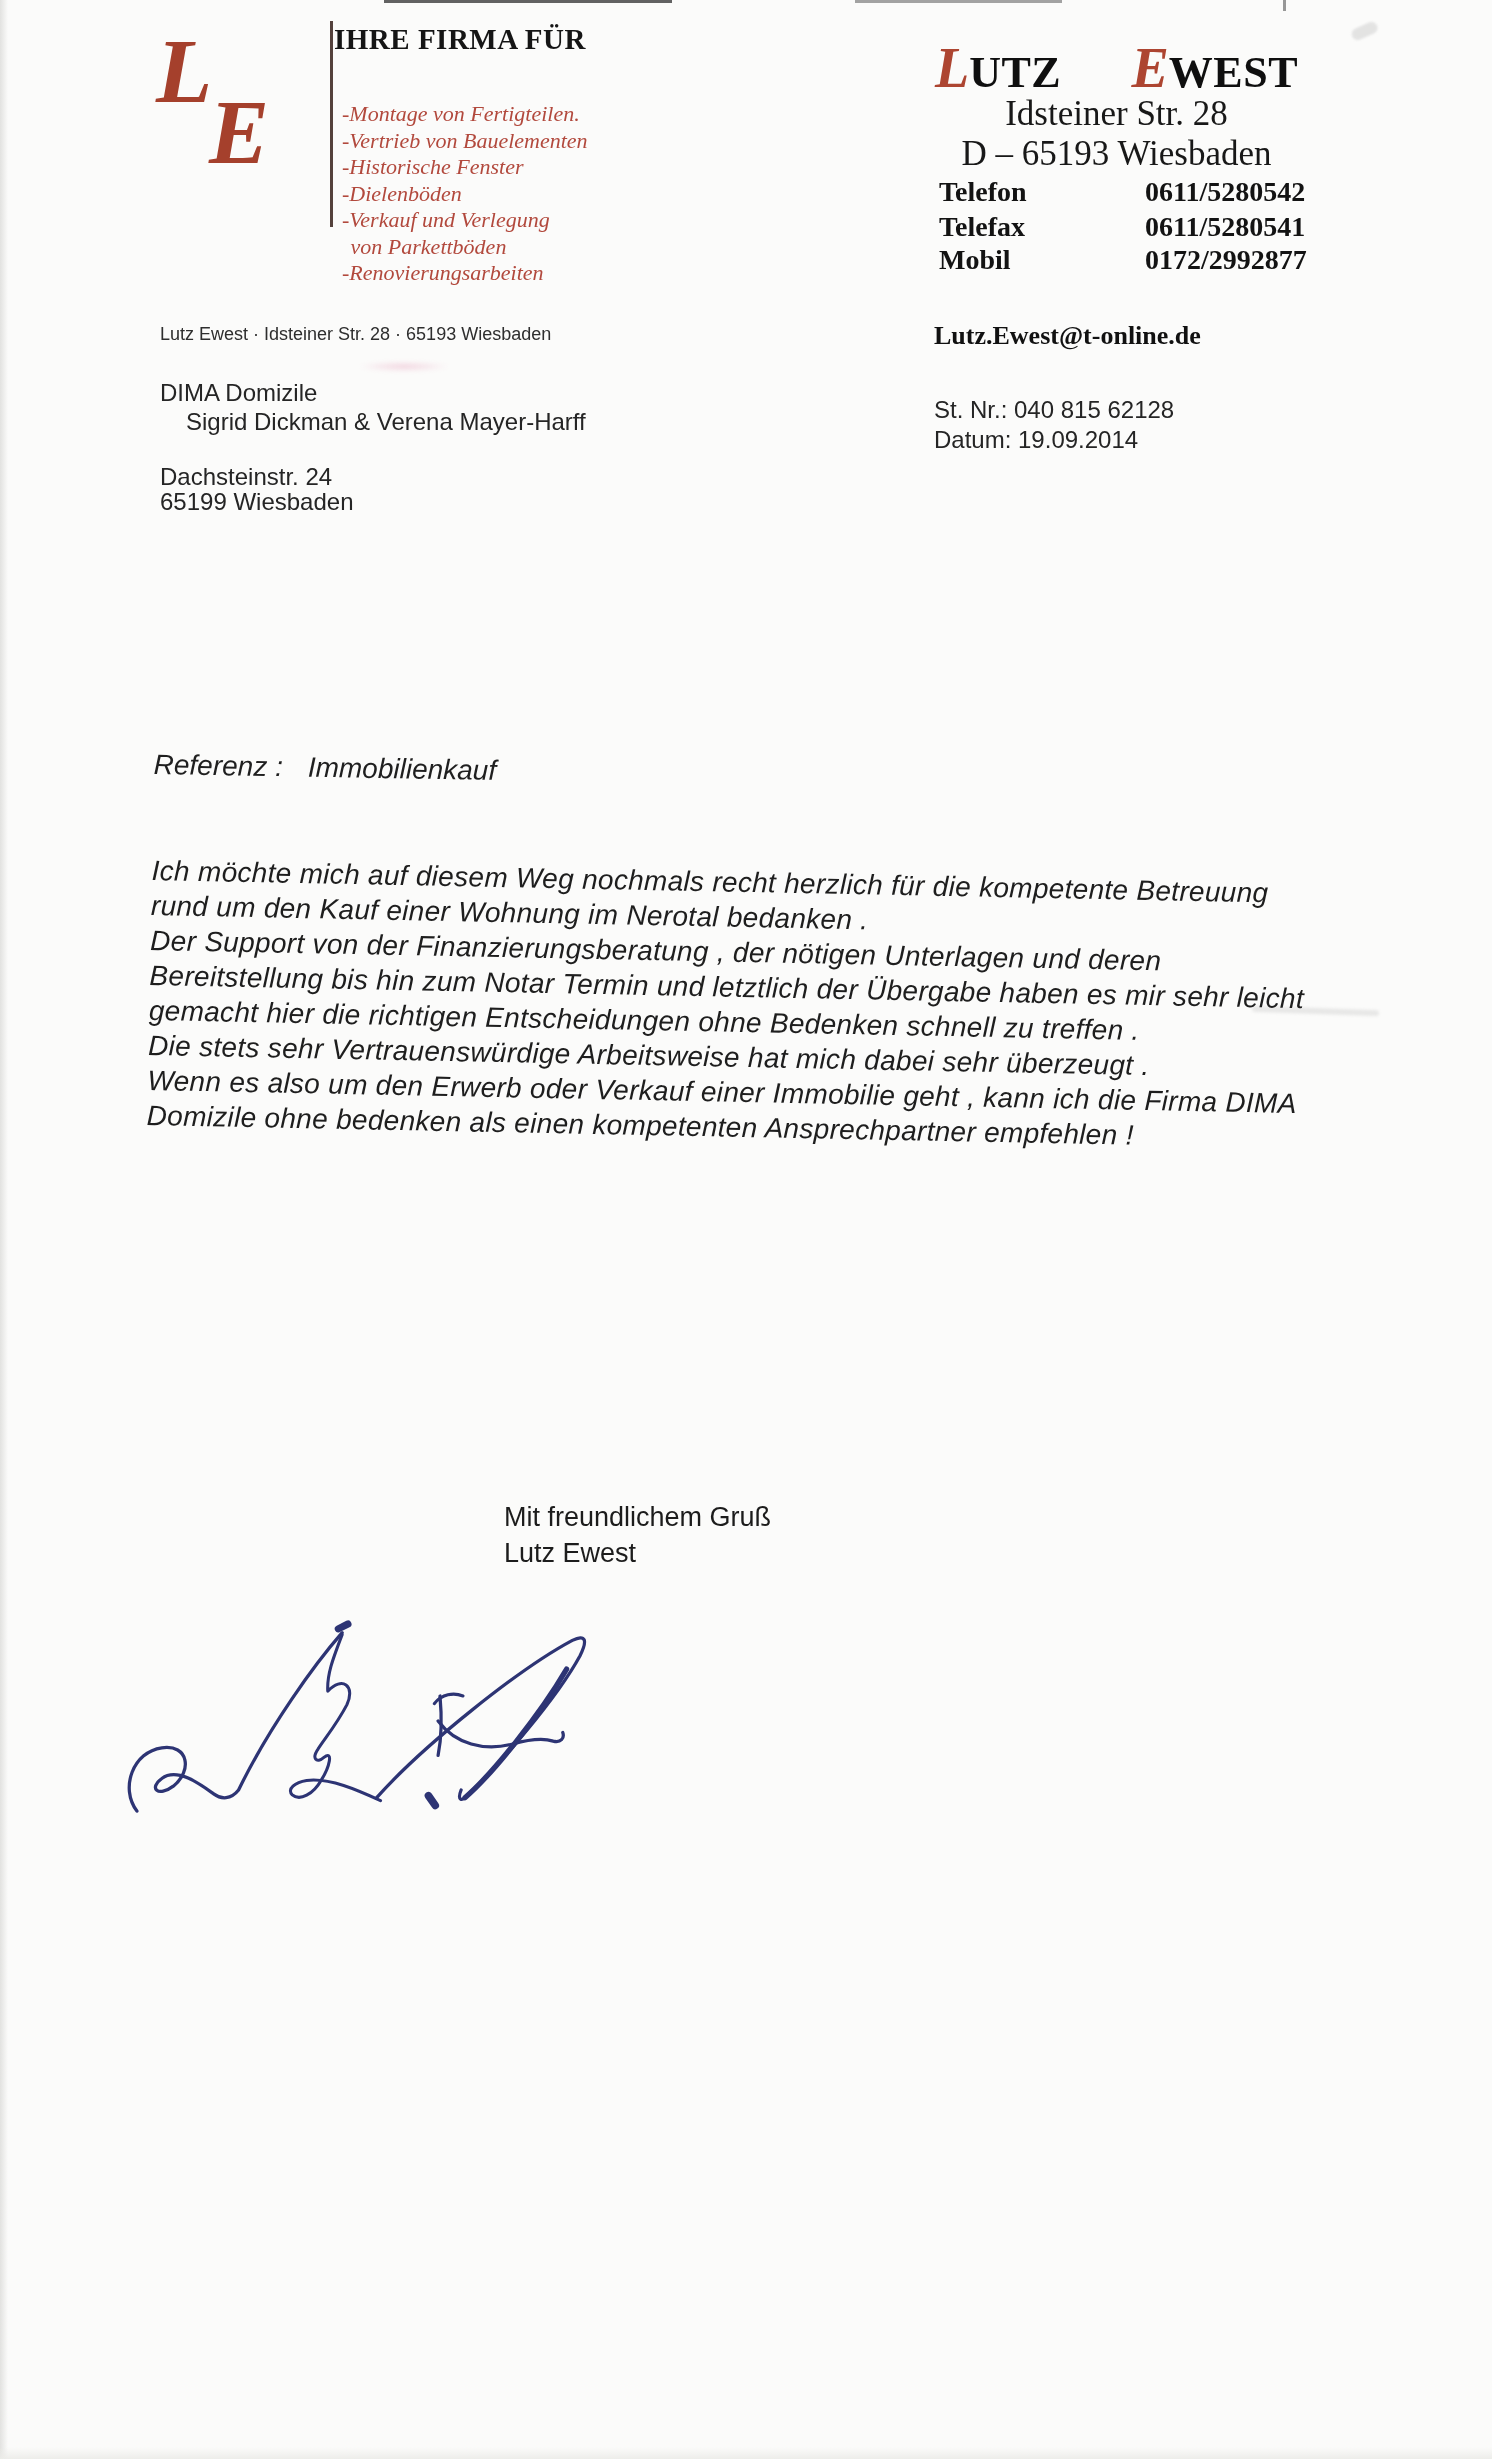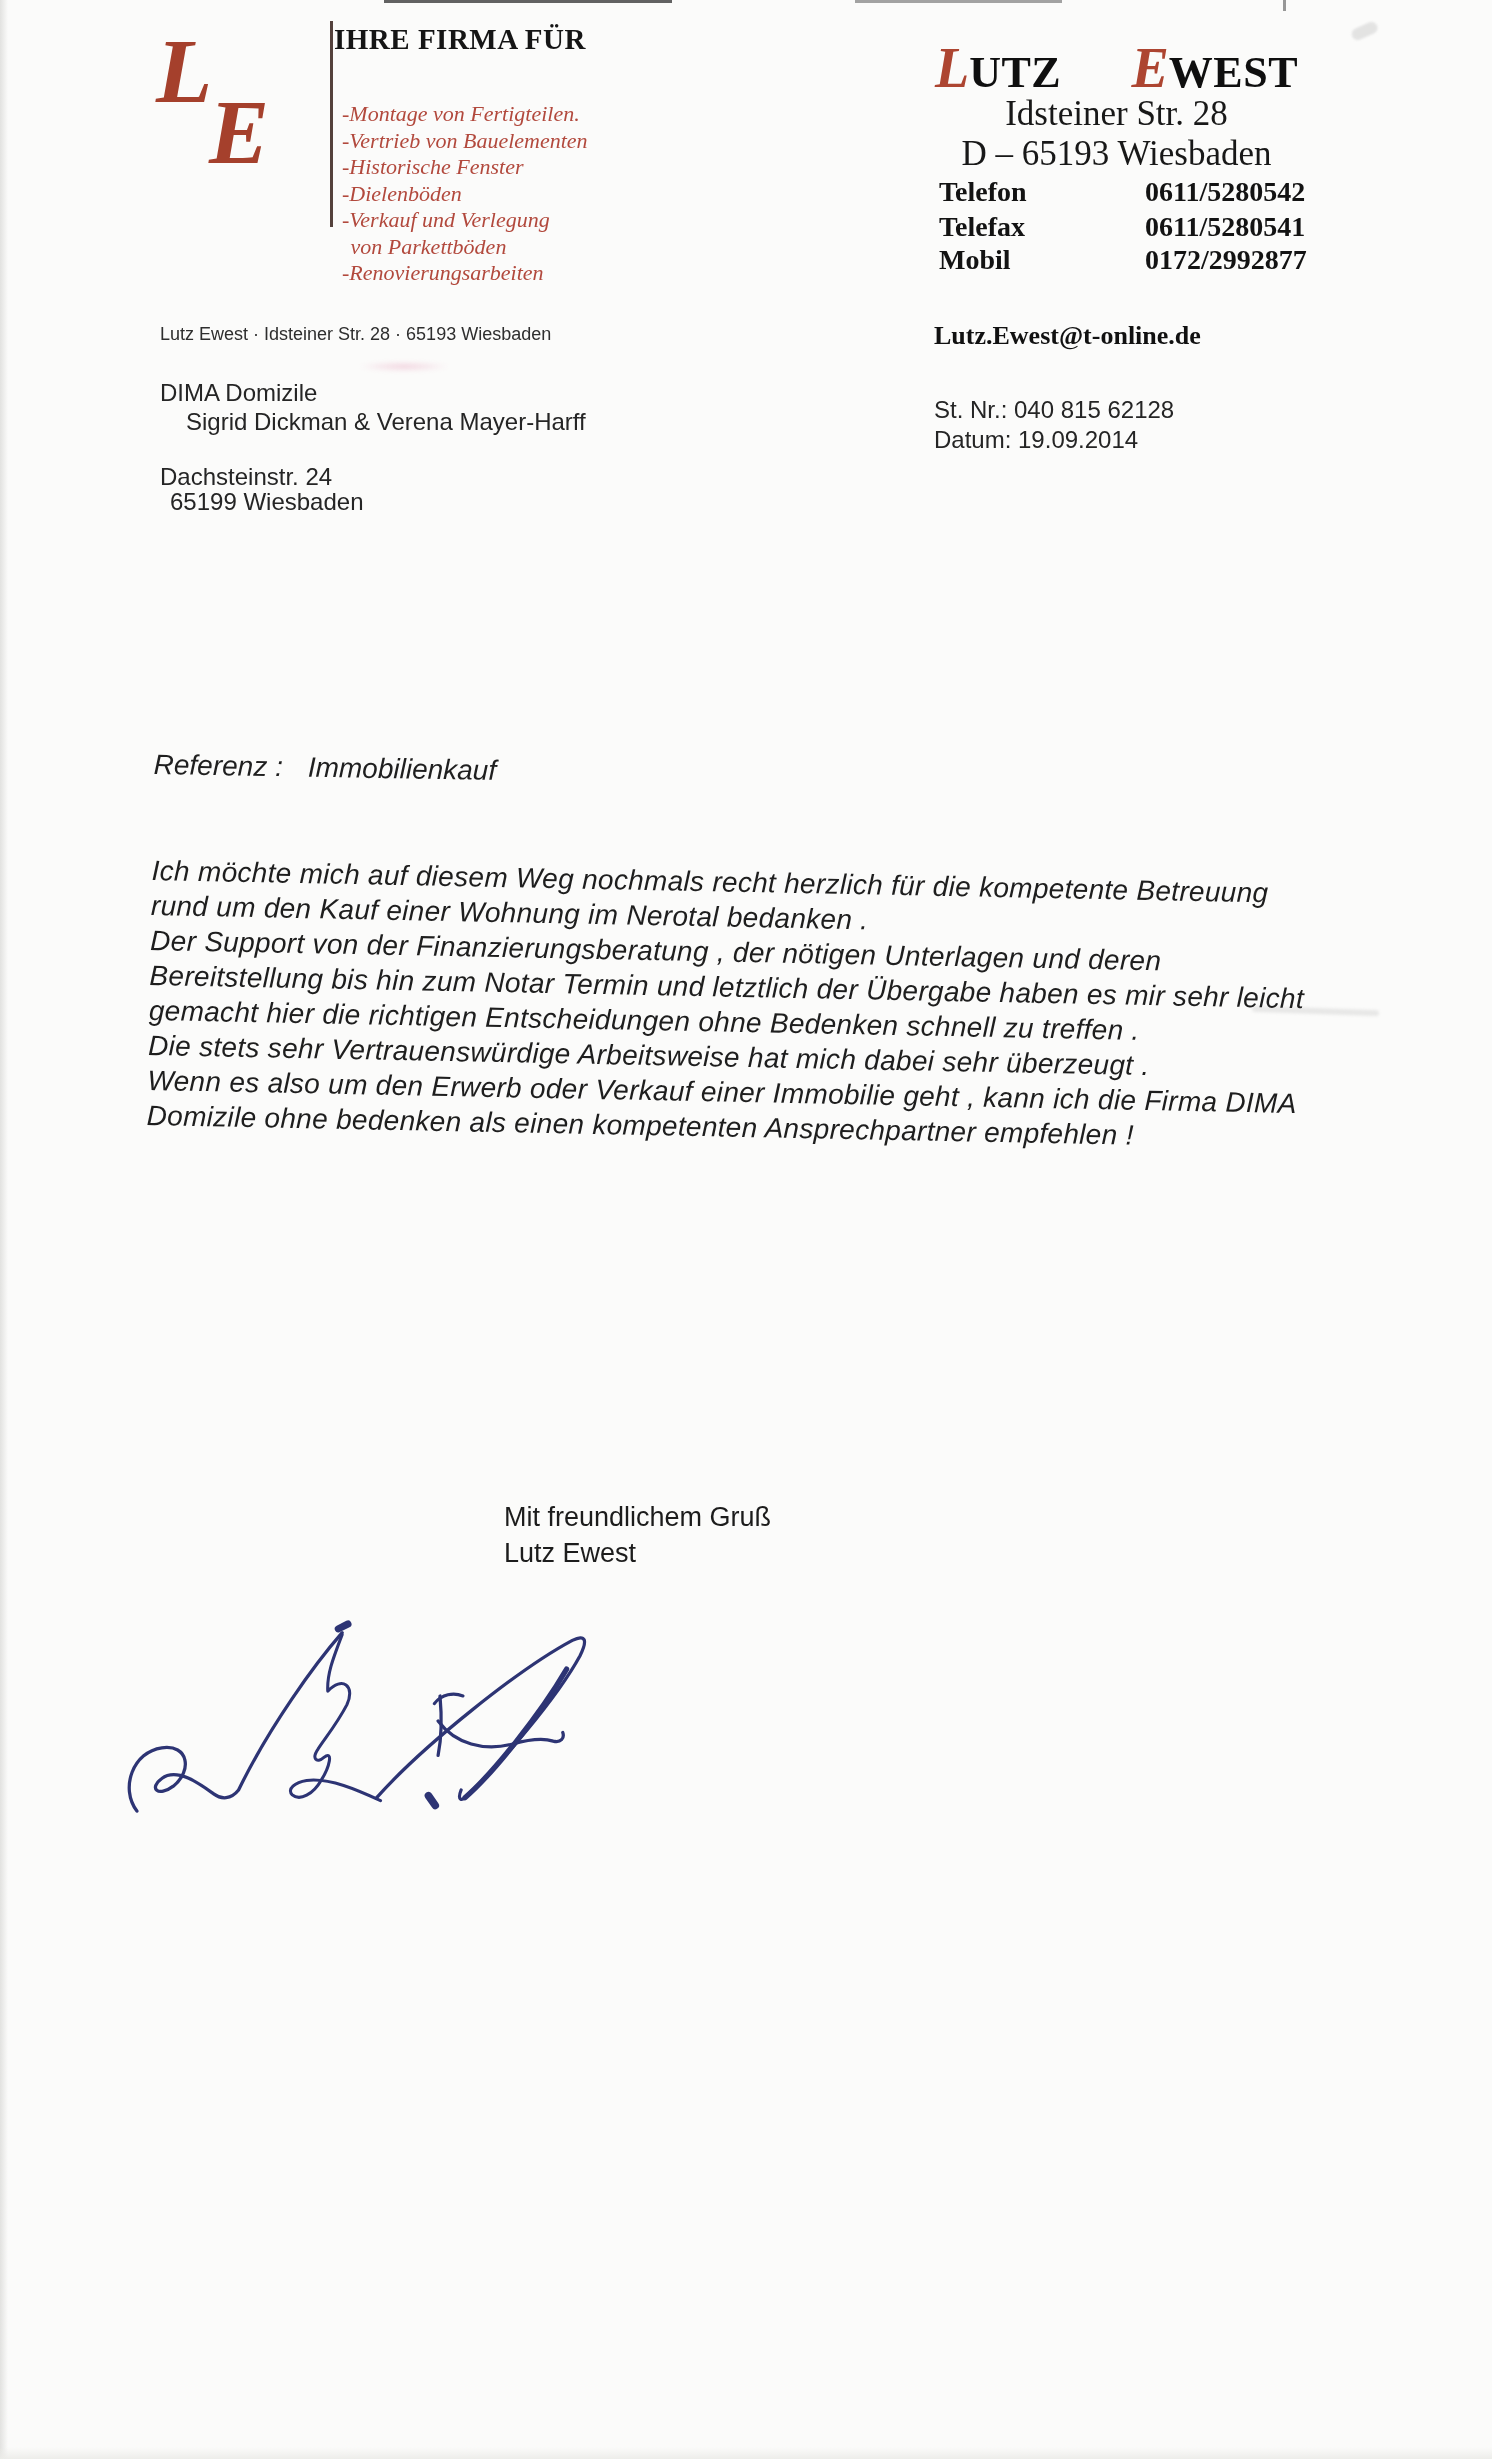--- a/index.html
+++ b/index.html
@@ -30,21 +30,21 @@
   .brand-init{font:italic 700 56px/1 "Liberation Serif",serif;color:#ad4531;}
   .brand-caps{font:700 44px/1 "Liberation Serif",serif;color:#0f0f0f;letter-spacing:0.5px;}
   .hdr-addr{left:935px;width:363px;text-align:center;font:400 35px/1 "Liberation Serif",serif;color:#181818;}
   .addr1{top:96px;} .addr2{top:136px;}
   .contact-label{left:939px;font:700 28px/1 "Liberation Serif",serif;color:#131313;}
   .contact-value{left:1145px;font:700 28px/1 "Liberation Serif",serif;color:#131313;}
   .crow1{top:178px;} .crow2{top:213px;} .crow3{top:246px;text-align:center;}
   
   .sender-line{left:160px;top:324px;font:400 18px/1.2 "Liberation Sans",sans-serif;color:#2e2e2e;}
   .rcpt{left:160px;font:400 24px/1.2 "Liberation Sans",sans-serif;color:#252525;}
-  .r1{top:379px;} .r2{top:408px;margin-left:26px;} .r3{top:463px;} .r4{top:488px;margin-left:10px;}
+  .r1{top:379px;} .r2{top:408px;margin-left:26px;} .r3{top:463px;} .r4{top:488px;}
   .email{left:934px;top:323px;font:700 26px/1 "Liberation Serif",serif;color:#111;}
   .meta-line{left:934px;font:400 24px/1.2 "Liberation Sans",sans-serif;color:#252525;}
   .m1{top:396px;} .m2{top:426px;}
   
   .referenz{left:154px;top:748px;font:italic 28px/1.2 "Liberation Sans",sans-serif;color:#1f1f1f;
             transform:rotate(1deg);transform-origin:0 0;}
   .referenz .ref-value{margin-left:25px;}
   .body-text{left:152px;top:853px;font:italic 28px/35px "Liberation Sans",sans-serif;
              color:#1e1e1e;letter-spacing:0.3px;transform:rotate(1.15deg);transform-origin:0 0;}
   .body-text div{white-space:nowrap;}

